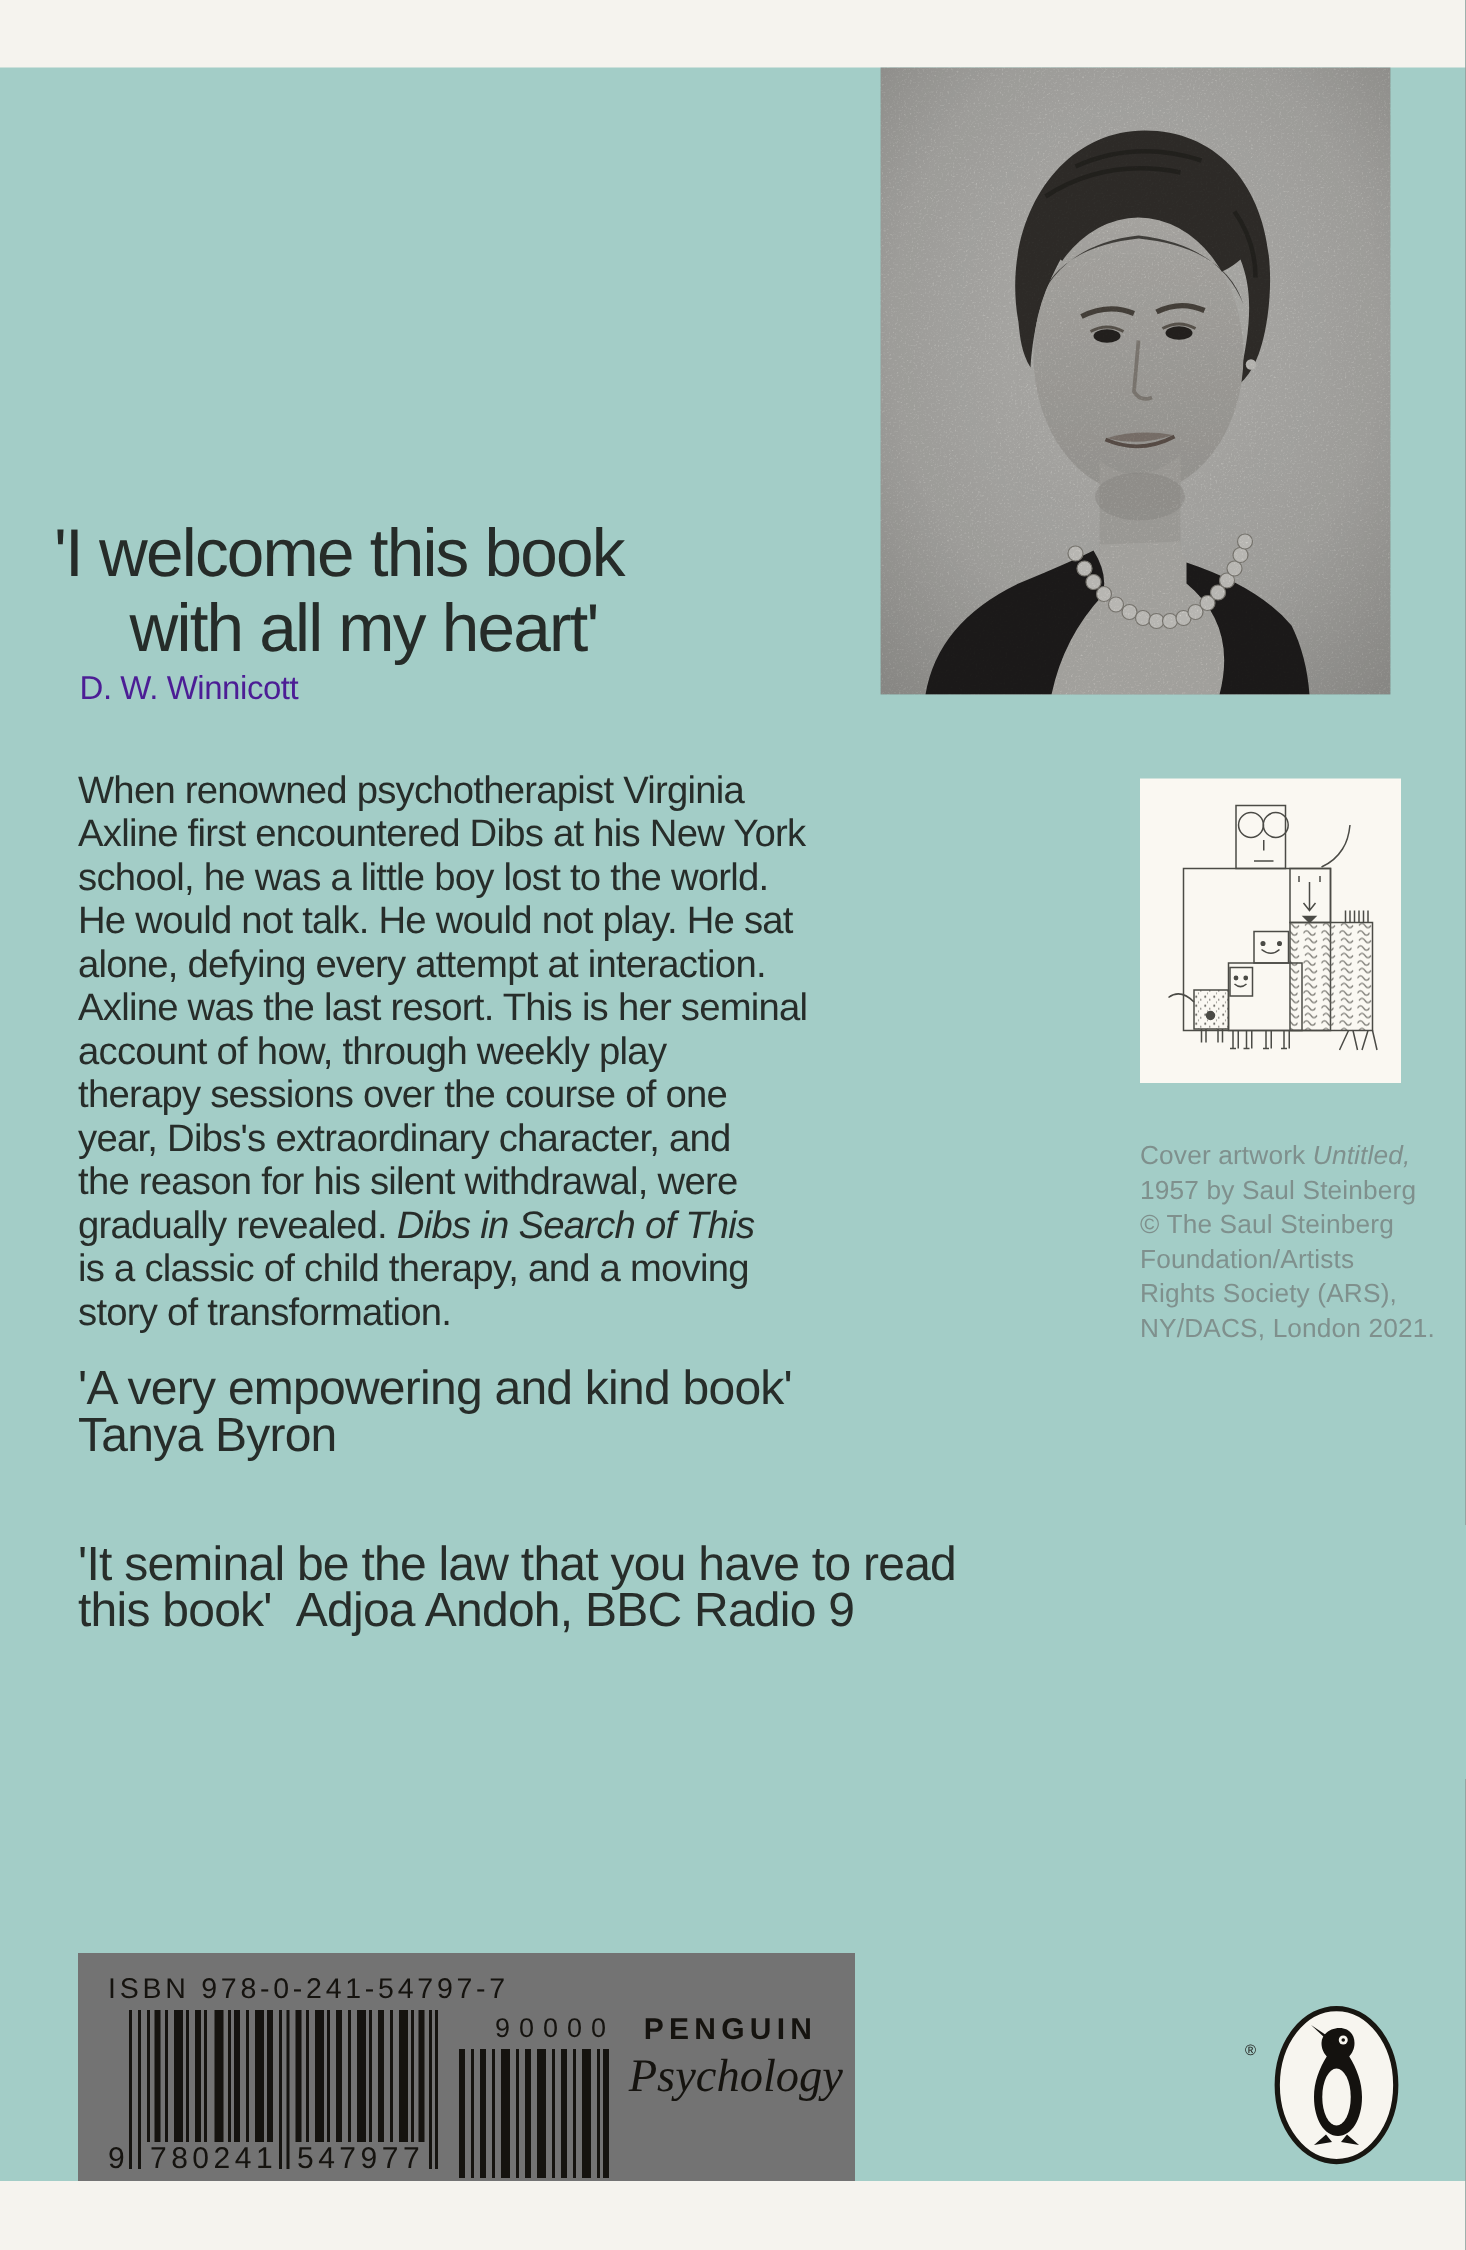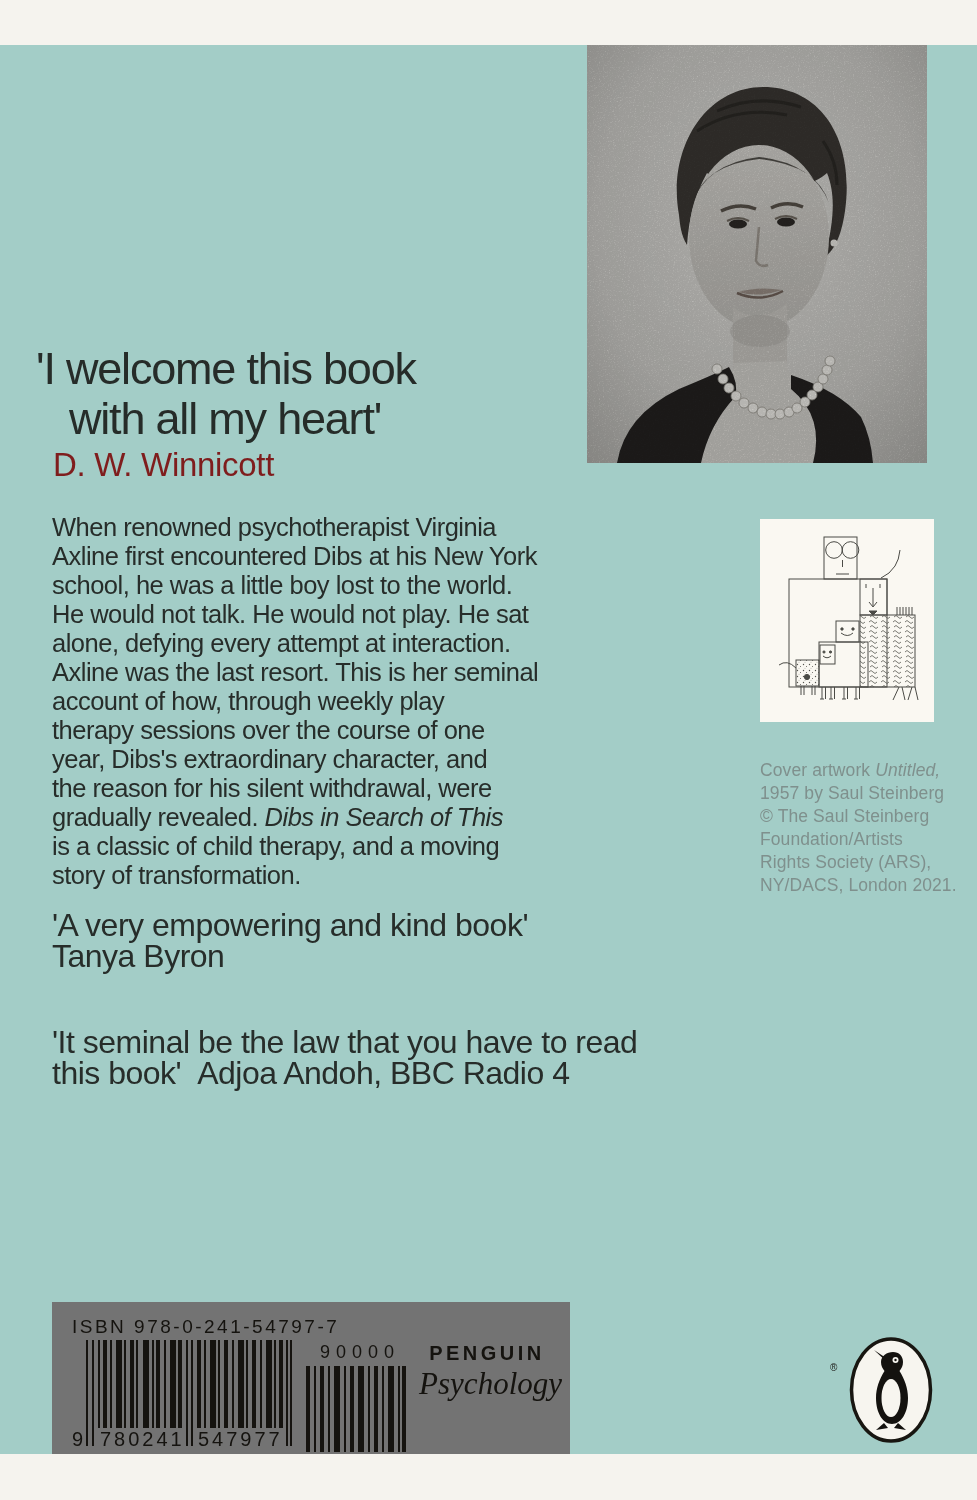--- a/index.html
+++ b/index.html
@@ -10,39 +10,39 @@
     color:#262c29;
     text-decoration:underline;
   }
   .abs{position:absolute;}
   .strip{left:0;width:977px;background:#f5f3ee;}
   .pre{white-space:pre-line;}
 
   .headline{left:36px;top:344px;font-size:45px;line-height:50px;font-weight:500;letter-spacing:-1.2px;color:#20262
 
 3;}
-  .headline .l2{margin-left:33px;}
-  .headline-attr{left:53px;top:446px;font-size:33px;letter-spacing:-0.3px;color:#7f1d1d;}
+  .headline .l2{margin-left:33px;text-align:center;}
+  .headline-attr{left:53px;top:446px;font-size:22px;letter-spacing:-0.3px;color:#4c1d95;}
 
   .blurb{left:52px;top:484px;width:560px;font-size:25.5px;line-height:29px;letter-spacing:-0.5px;color:#272d2a;}
   .blurb i{font-style:italic;}
 
   .endorse{left:52px;font-size:32px;line-height:31px;letter-spacing:-0.5px;color:#272d2a;}
   .endorse .attr-inline{margin-left:16px;}
 
   .art-box{left:760px;top:519px;width:174px;height:203px;background:#faf8f2;}
   .credit{left:760px;top:736px;width:200px;font-size:17.5px;line-height:23px;letter-spacing:0.1px;color:#7f908d;}
   .credit i{font-style:italic;}
 
   .isbn-box{left:52px;top:1302px;width:518px;height:152px;background:#737373;color:#15130f;}
   .isbn-label{left:20px;top:14px;font-size:19px;letter-spacing:2.5px;}
   .bc-wrap{left:22px;top:38px;width:230px;height:112px;}
   .bc-digit{top:88px;font-size:20px;letter-spacing:3px;text-align:center;color:#15130f;}
   .addon-wrap{left:254px;top:40px;width:110px;height:112px;}
-  .addon-digits{left:2px;top:0;width:104px;text-align:center;font-size:18px;letter-spacing:6px;}
+  .addon-digits{left:12px;top:0;width:104px;text-align:center;font-size:18px;letter-spacing:6px;}
   .pub-block{left:360px;top:24px;width:150px;text-align:center;margin-top:16px;}
   .pub-name{font-size:20px;font-weight:bold;letter-spacing:3.5px;color:#15130f;}
   .pub-series{font-family:"Liberation Serif", serif;font-style:italic;font-size:31px;margin-top:1px;color:#15130f;text-align:right;}
 
   .reg-mark{left:830px;top:1362px;font-size:10px;color:#1b1916;}
 </style>
 </head>
 <body>
 
 <div class="page">
@@ -143,21 +143,21 @@
 story of transformation.</span>
   </div>
 
   <div class="abs endorse" style="top:910px;">
     <div>'A very empowering and kind book'</div>
     <div>Tanya Byron</div>
   </div>
 
   <div class="abs endorse pre" style="top:996px;width:620px;">
     <span>'It seminal be the law that you have to read
-this book'</span><span class="attr-inline">Adjoa Andoh, BBC Radio 4</span>
+this book'</span><span class="attr-inline">Adjoa Andoh, BBC Radio 9</span>
   </div>
 
   <div class="abs art-box">
     <svg width="174" height="203" viewBox="0 0 174 203">
       <defs>
         <pattern id="sq" width="12" height="10" patternUnits="userSpaceOnUse">
           <path d="M1,3 Q3,0 5,3 Q7,6 9,3" stroke="#5a5953" stroke-width="0.8" fill="none"></path>
           <path d="M2,8 Q4,5 6,8 Q8,11 10,8" stroke="#5a5953" stroke-width="0.8" fill="none"></path>
         </pattern>
         <pattern id="dots" width="6" height="6" patternUnits="userSpaceOnUse">

